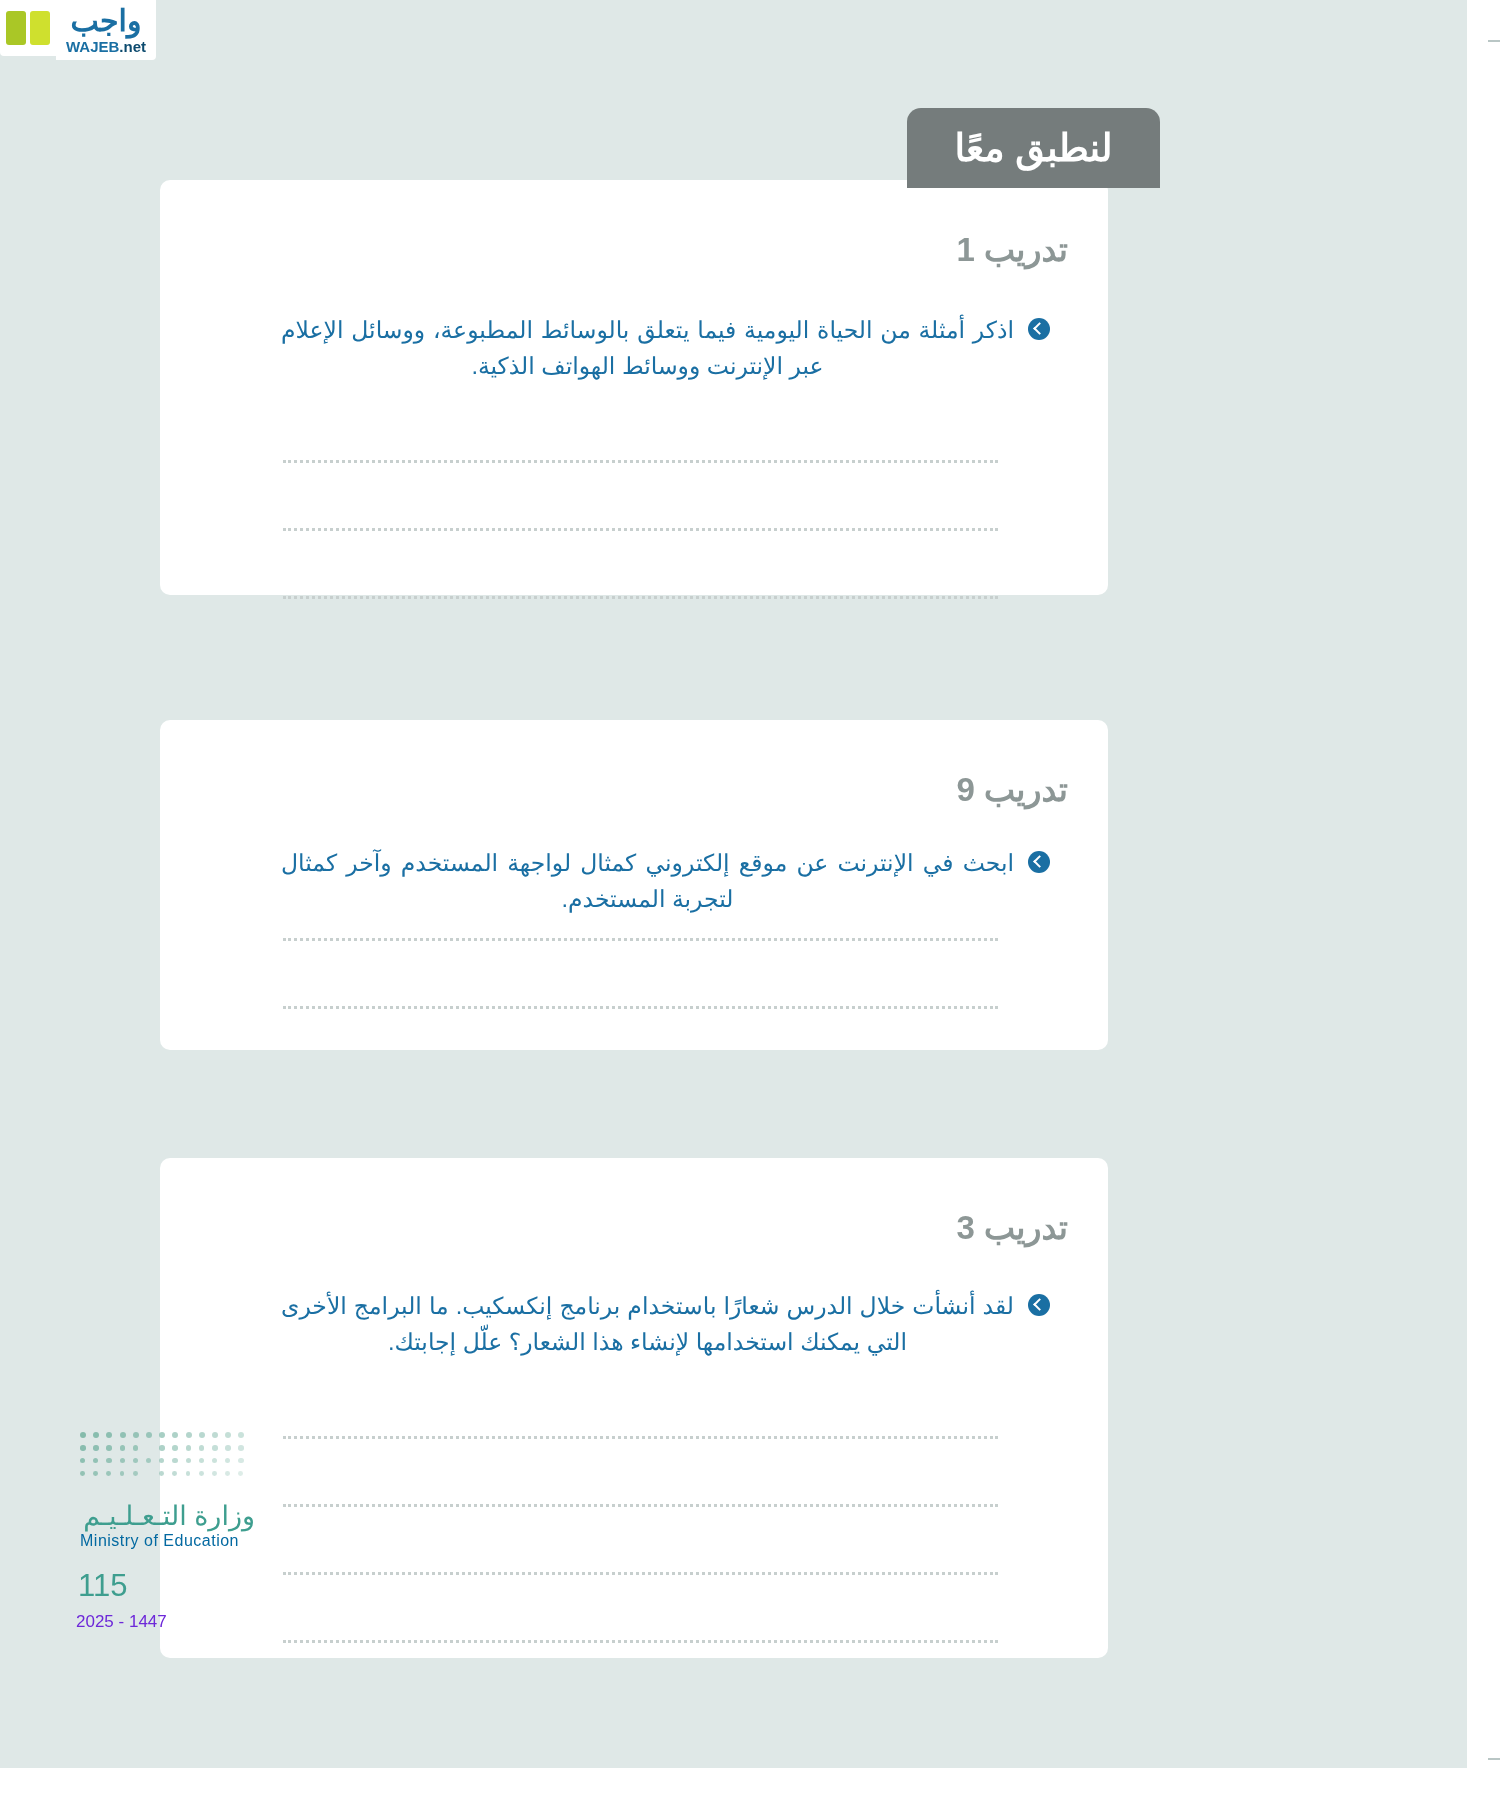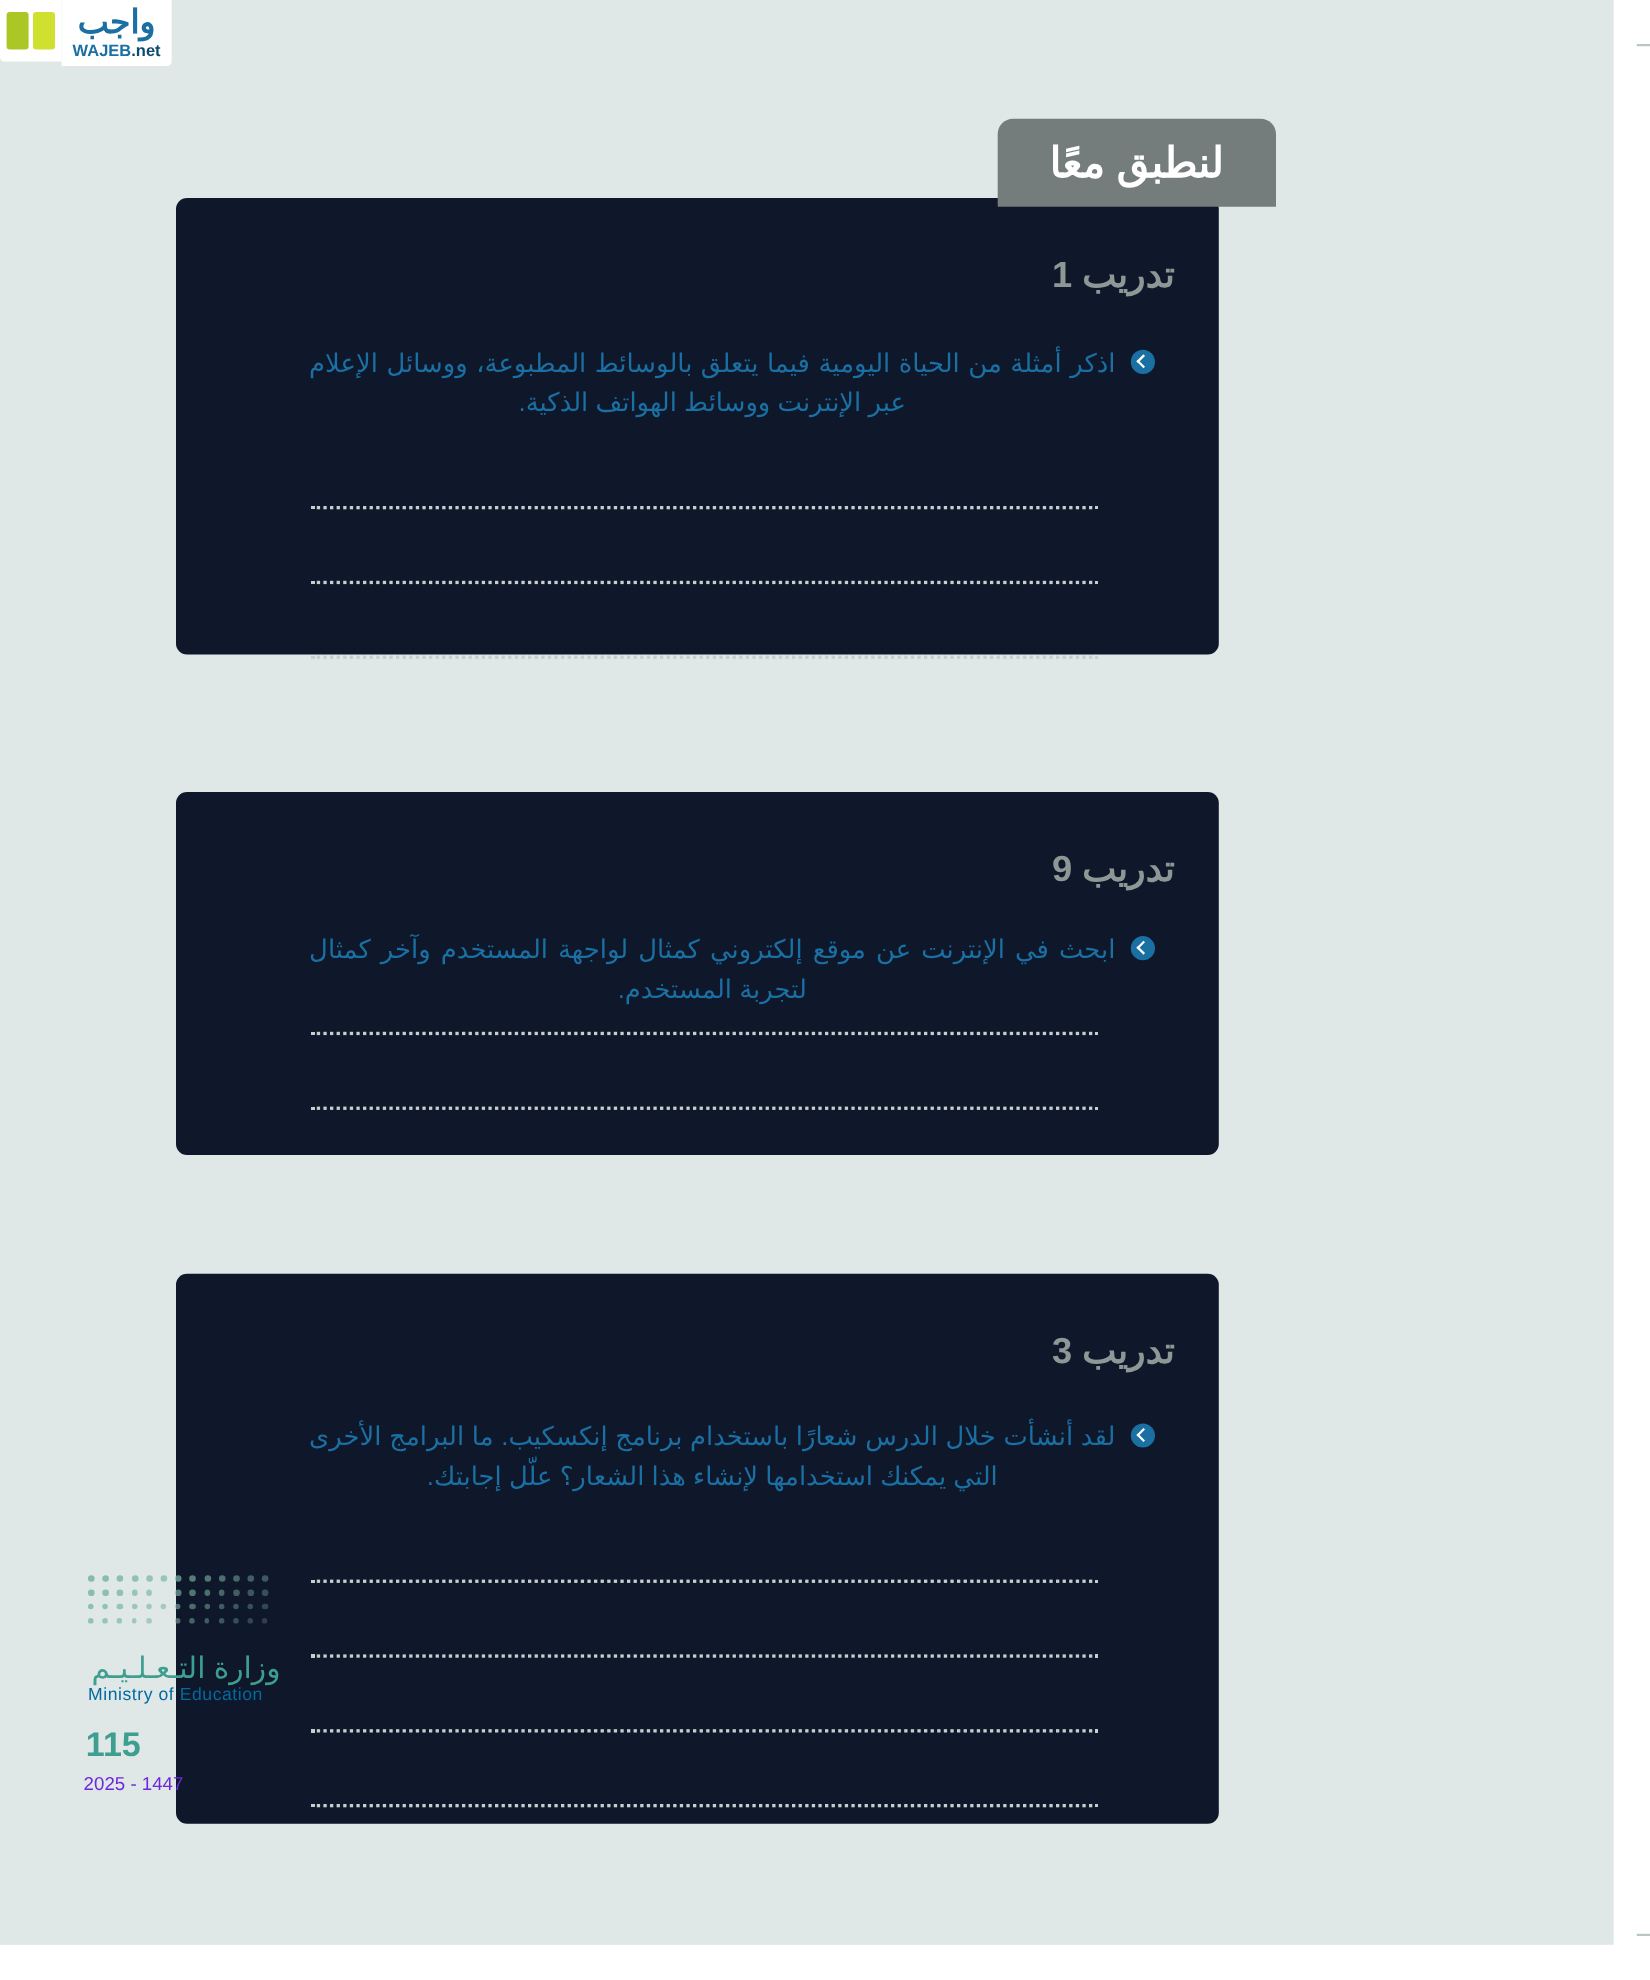--- a/index.html
+++ b/index.html
@@ -153,21 +153,21 @@
   .apply-tab span {
     color: #ffffff;
     font-size: 38px;
     font-weight: bold;
     letter-spacing: 0px;
   }
 
   
   .card {
     position: absolute;
-    background: #0f172a;
+    background: #ffffff;
     border-radius: 10px;
     z-index: 15;
     padding-left: 11px;
   }
   .card.c1 { right: 392px; left: 160px; top: 180px; height: 415px; }
   .card.c2 { right: 392px; left: 160px; top: 720px; height: 330px; }
   .card.c3 { right: 392px; left: 160px; top: 1125px; height: 500px; margin-top: 33px; }
 
   .card-inner { position: relative; width: 100%; height: 100%; }
 
@@ -266,21 +266,21 @@
     font-size: 16px;
     color: #0369a1;
     direction: ltr;
     letter-spacing: 0.5px;
   }
   .page-num {
     position: absolute;
     left: 78px;
     bottom: 196px;
     font-size: 31px;
-    font-weight: bold;
+    font-weight: normal;
     color: #3e9e8f;
     z-index: 31;
   }
   .page-year {
     position: absolute;
     left: 76px;
     bottom: 168px;
     font-size: 17px;
     color: #6d28d9;
     direction: ltr;

